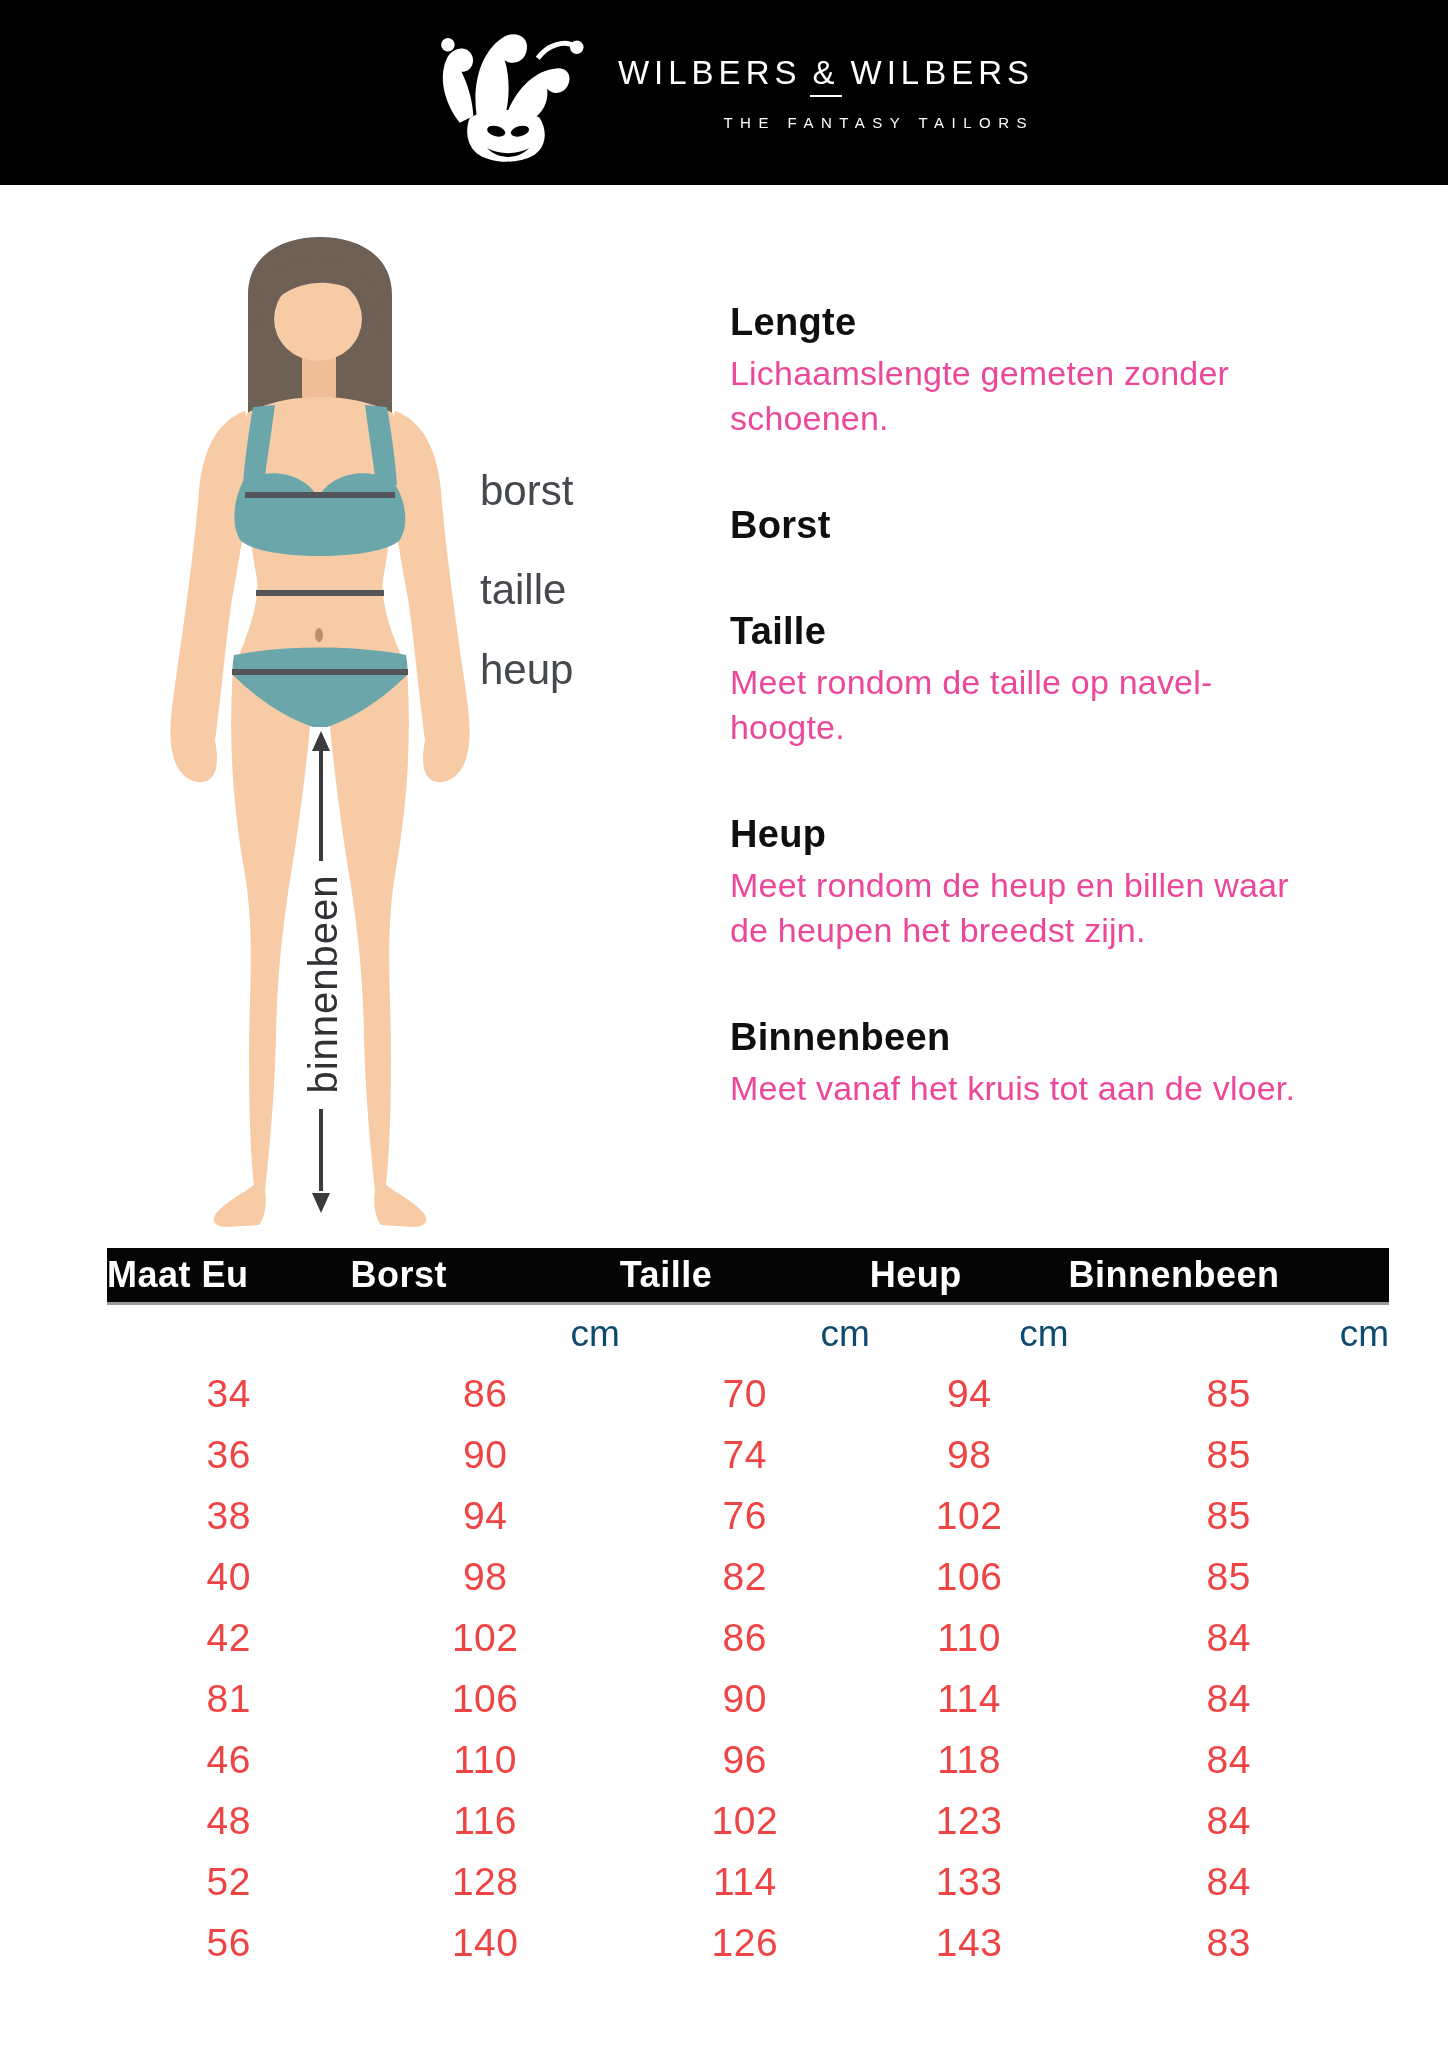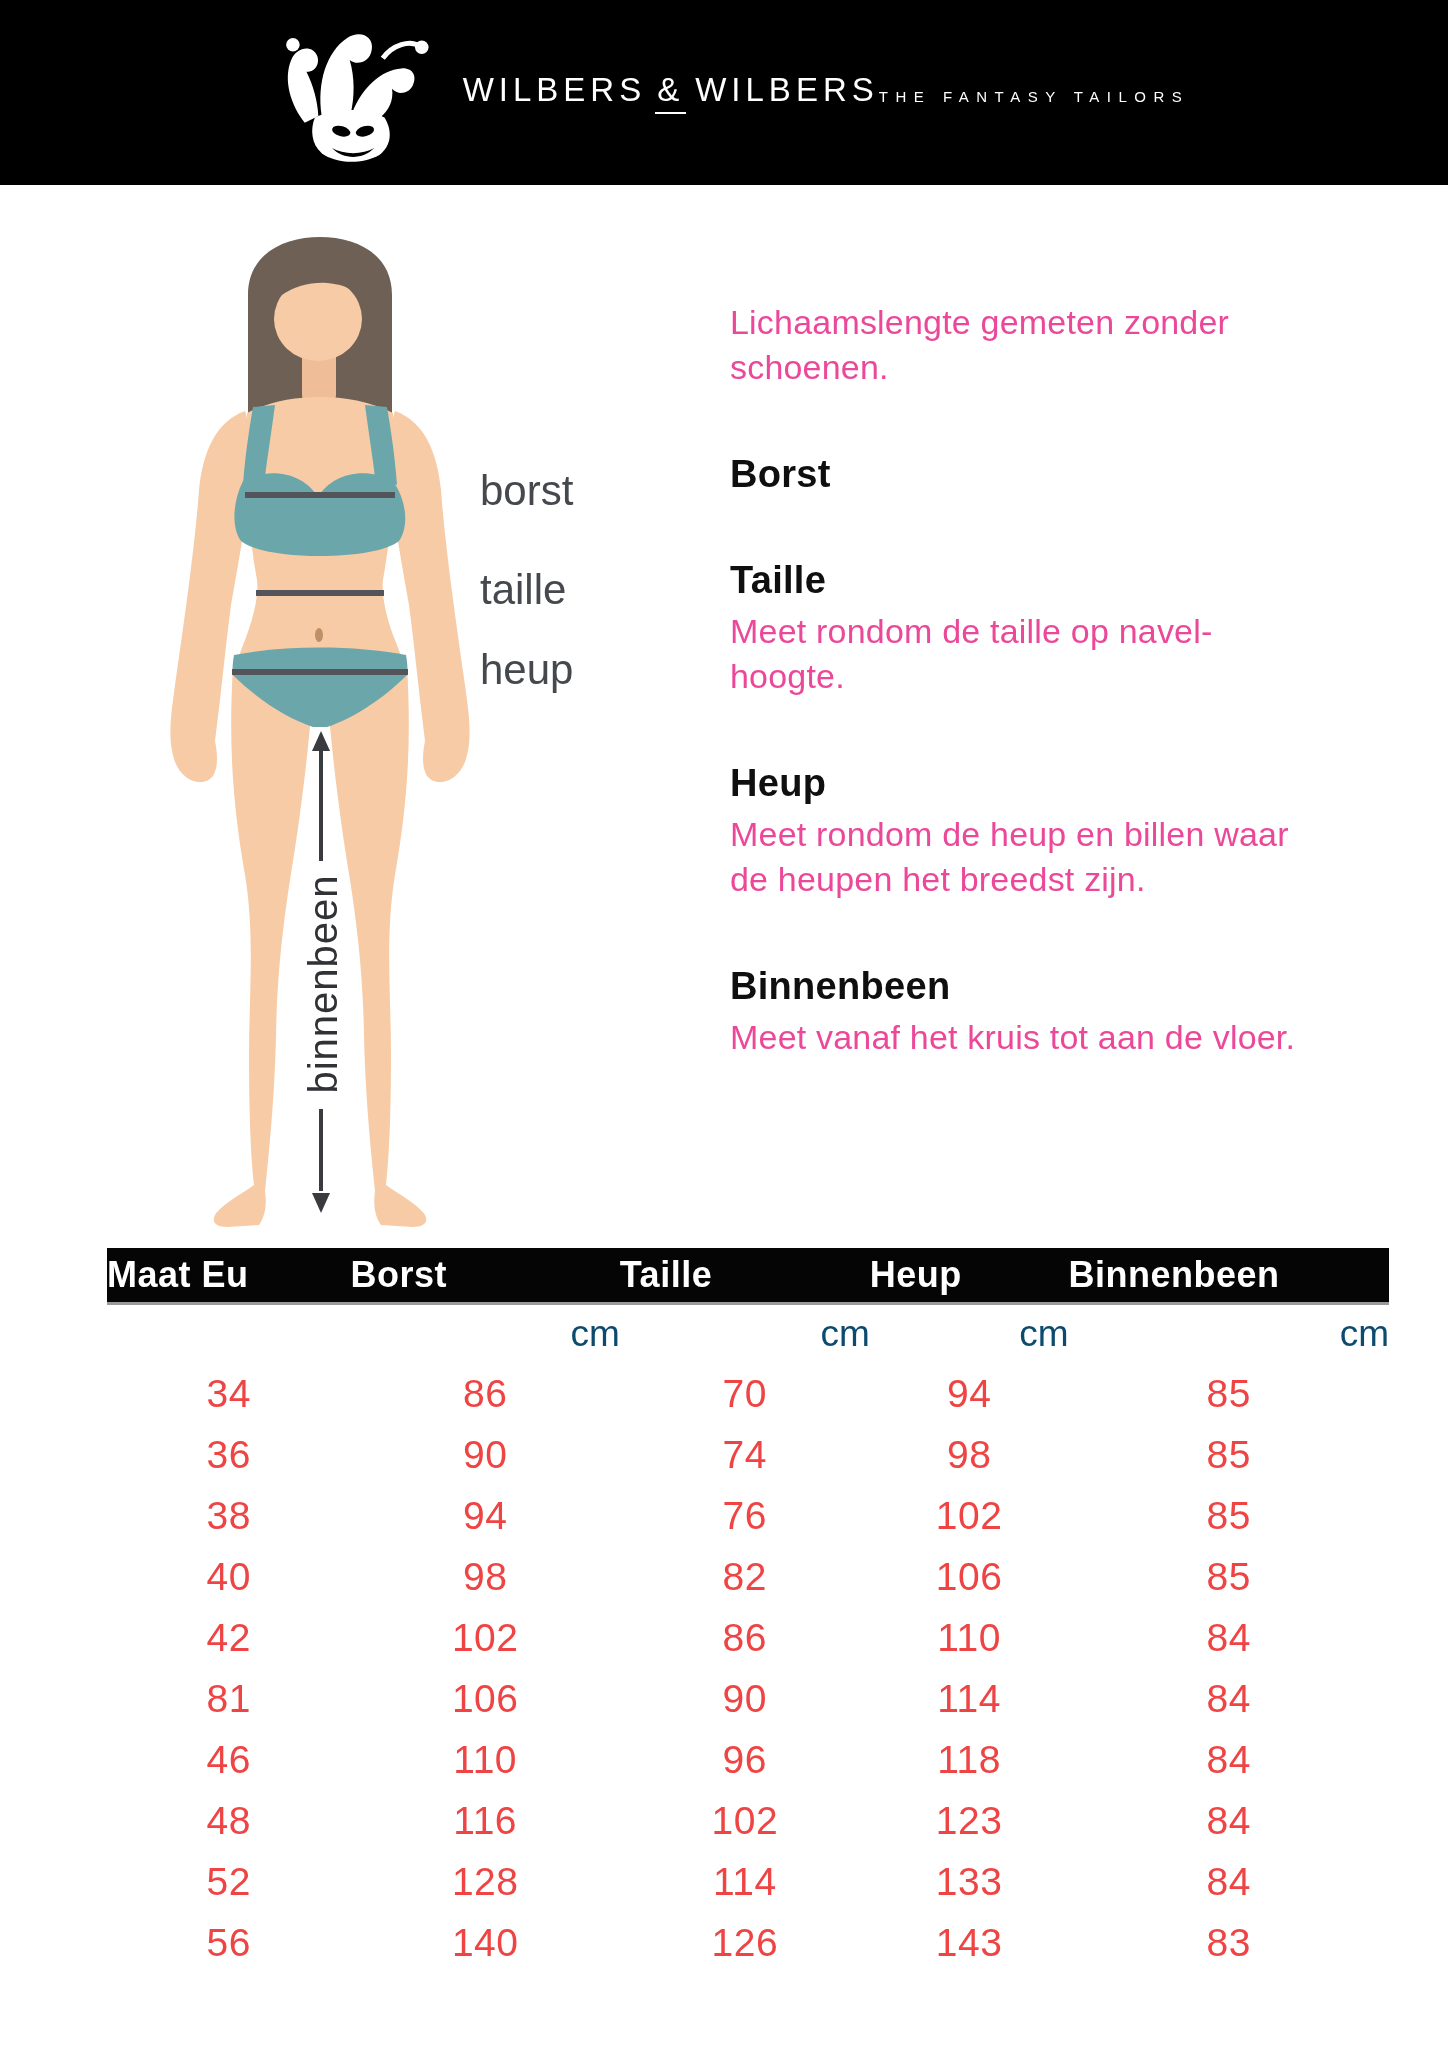--- a/index.html
+++ b/index.html
@@ -8,21 +8,21 @@
     font-family:"Liberation Sans", sans-serif;
   }
   .page{position:absolute;inset:0;}
 
   
   .header-bar{
     position:absolute;top:0;left:0;width:1448px;height:185px;background:#000;
     display:flex;align-items:center;justify-content:center;gap:26px;
   }
   .logo-icon svg{width:178px;height:146px;display:block;}
-  .brand-text{color:#fff;display:flex;flex-direction:row;align-items:flex-start;}
+  .brand-text{color:#fff;display:flex;flex-direction:column;align-items:flex-end;}
   .brand-name{font-size:33px;letter-spacing:5px;font-weight:400;white-space:nowrap;color:#fff;}
   .brand-amp{display:inline-block;border-bottom:2px solid #fff;padding:0 2px 3px 2px;margin:0 9px;}
   .brand-tagline{margin-top:17px;font-size:15px;letter-spacing:7.5px;font-weight:400;color:#fff;white-space:nowrap;}
 
   
   .figure-wrap{position:absolute;left:155px;top:235px;width:330px;height:1000px;}
   .figure-wrap svg{width:330px;height:1000px;display:block;}
 
   .measure-label{
     position:absolute;left:480px;font-size:42px;color:#45484D;line-height:46px;
@@ -128,20 +128,21 @@
     </svg>
   </div>
 
   <div class="measure-label label-borst">borst</div>
   <div class="measure-label label-taille">taille</div>
   <div class="measure-label label-heup">heup</div>
   <div class="binnenbeen-label">binnenbeen</div>
 
   <div class="info-col">
     <div class="info-block">
+      <div class="info-title">Lengte</div>
       <div class="info-text">Lichaamslengte gemeten zonder
 schoenen.</div>
     </div>
     <div class="info-block">
       <div class="info-title">Borst</div>
     </div>
     <div class="info-block">
       <div class="info-title">Taille</div>
       <div class="info-text">Meet rondom de taille op navel-
 hoogte.</div>

